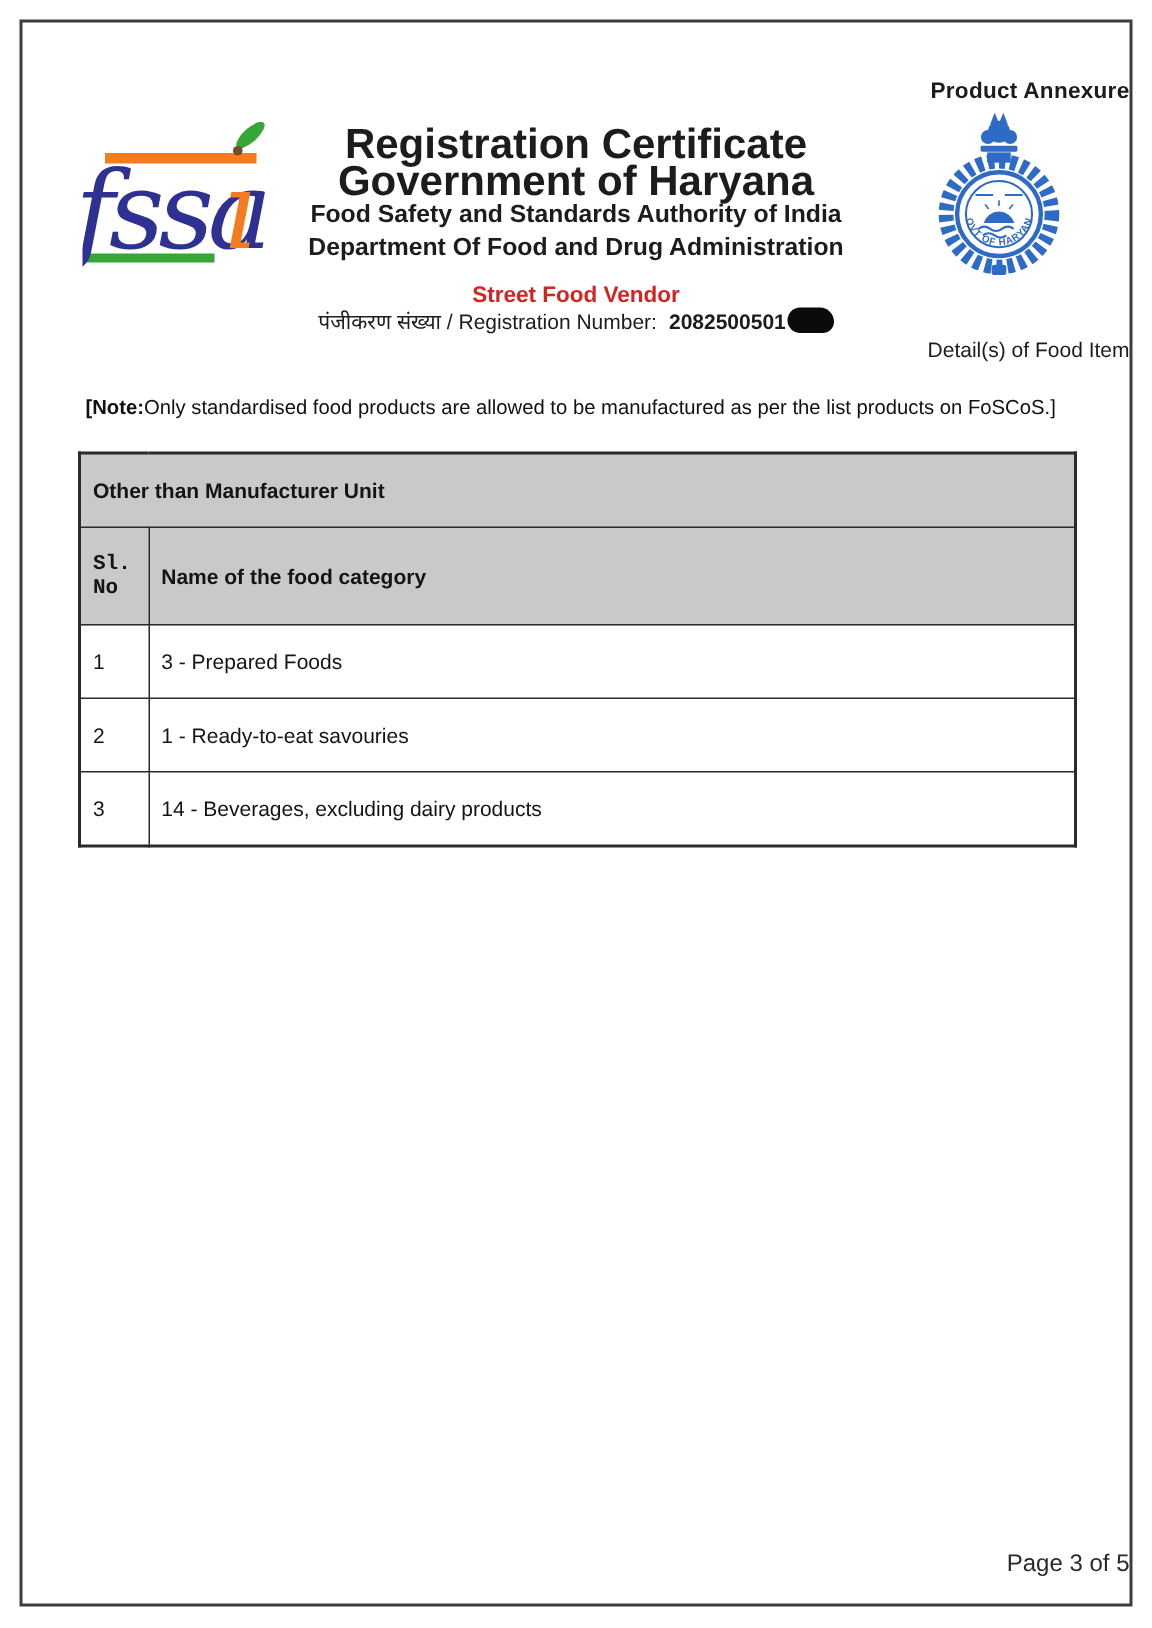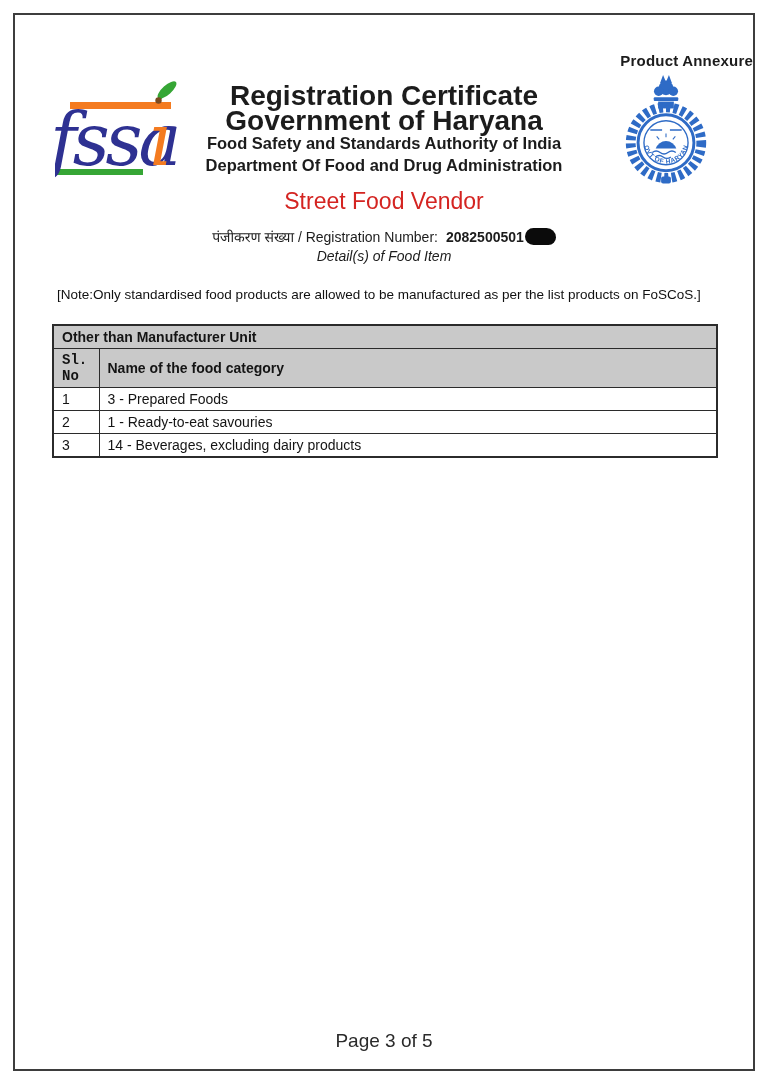--- a/index.html
+++ b/index.html
@@ -33,65 +33,65 @@
   .emblem-haryana {
     position:absolute;
     right:38px; top:58px;
     width:98px; height:114px;
   }
   .titles { text-align:center; margin-top:14px; }
   .t-lg { font-size:28px; font-weight:bold; line-height:25px; }
   .t-md { font-size:16.5px; font-weight:bold; line-height:21.5px; }
   .vendor {
     margin-top:12px;
-    font-size:23px;
-    font-weight:normal;
+    font-size:15px;
+    font-weight:bold;
     color:#d42421;
   }
-  .reg-line { margin-top:13px; font-size:14px; line-height:18px; }
+  .reg-line { margin-top:0; font-size:14px; line-height:18px; }
   .reg-num { font-weight:bold; margin-left:8px; }
   .redaction {
     display:inline-block;
     width:31px; height:17px;
     background:#0b0b0b;
     border-radius:9px 10px 8px 9px;
     vertical-align:text-bottom;
     margin-left:1px;
   }
-  .detail-line { font-size:14px; line-height:18px; margin-top:1px; text-align:center;font-style:italic; }
+  .detail-line { font-size:14px; line-height:18px; margin-top:1px; text-align:right; }
   .note {
     margin:22px 30px 0 42px;
     font-size:13.5px;
     line-height:16px;
     color:#111;
   }
-  .note b { font-weight:normal; }
+  .note b { font-weight:bold; }
   .food-table {
     margin:21px 0 0 37px;
     width:666px;
     border-collapse:collapse;
     border:2px solid #2b2b2b;
     font-size:14px;
     color:#141414;
   }
   .food-table th, .food-table td {
     border:1px solid #2b2b2b;
-    padding:3px 8px;
+    padding:16px 8px;
     height:23px;
     text-align:left;
     vertical-align:middle;
   }
   .food-table thead th { background:#c9c9c9; font-weight:bold; }
   .col-sl { width:46px;font-family:Liberation Mono, monospace; }
   .footer {
     position:absolute;
     left:0; bottom:17px;
     width:100%;
-    text-align:center;
-    font-size:19px;
+    text-align:right;
+    font-size:16px;
     color:#2a2a2a;
   }
 </style>
 </head>
 <body>
 
 <div class="page">
   <div class="frame">
 
     <div class="annexure">Product Annexure</div>

